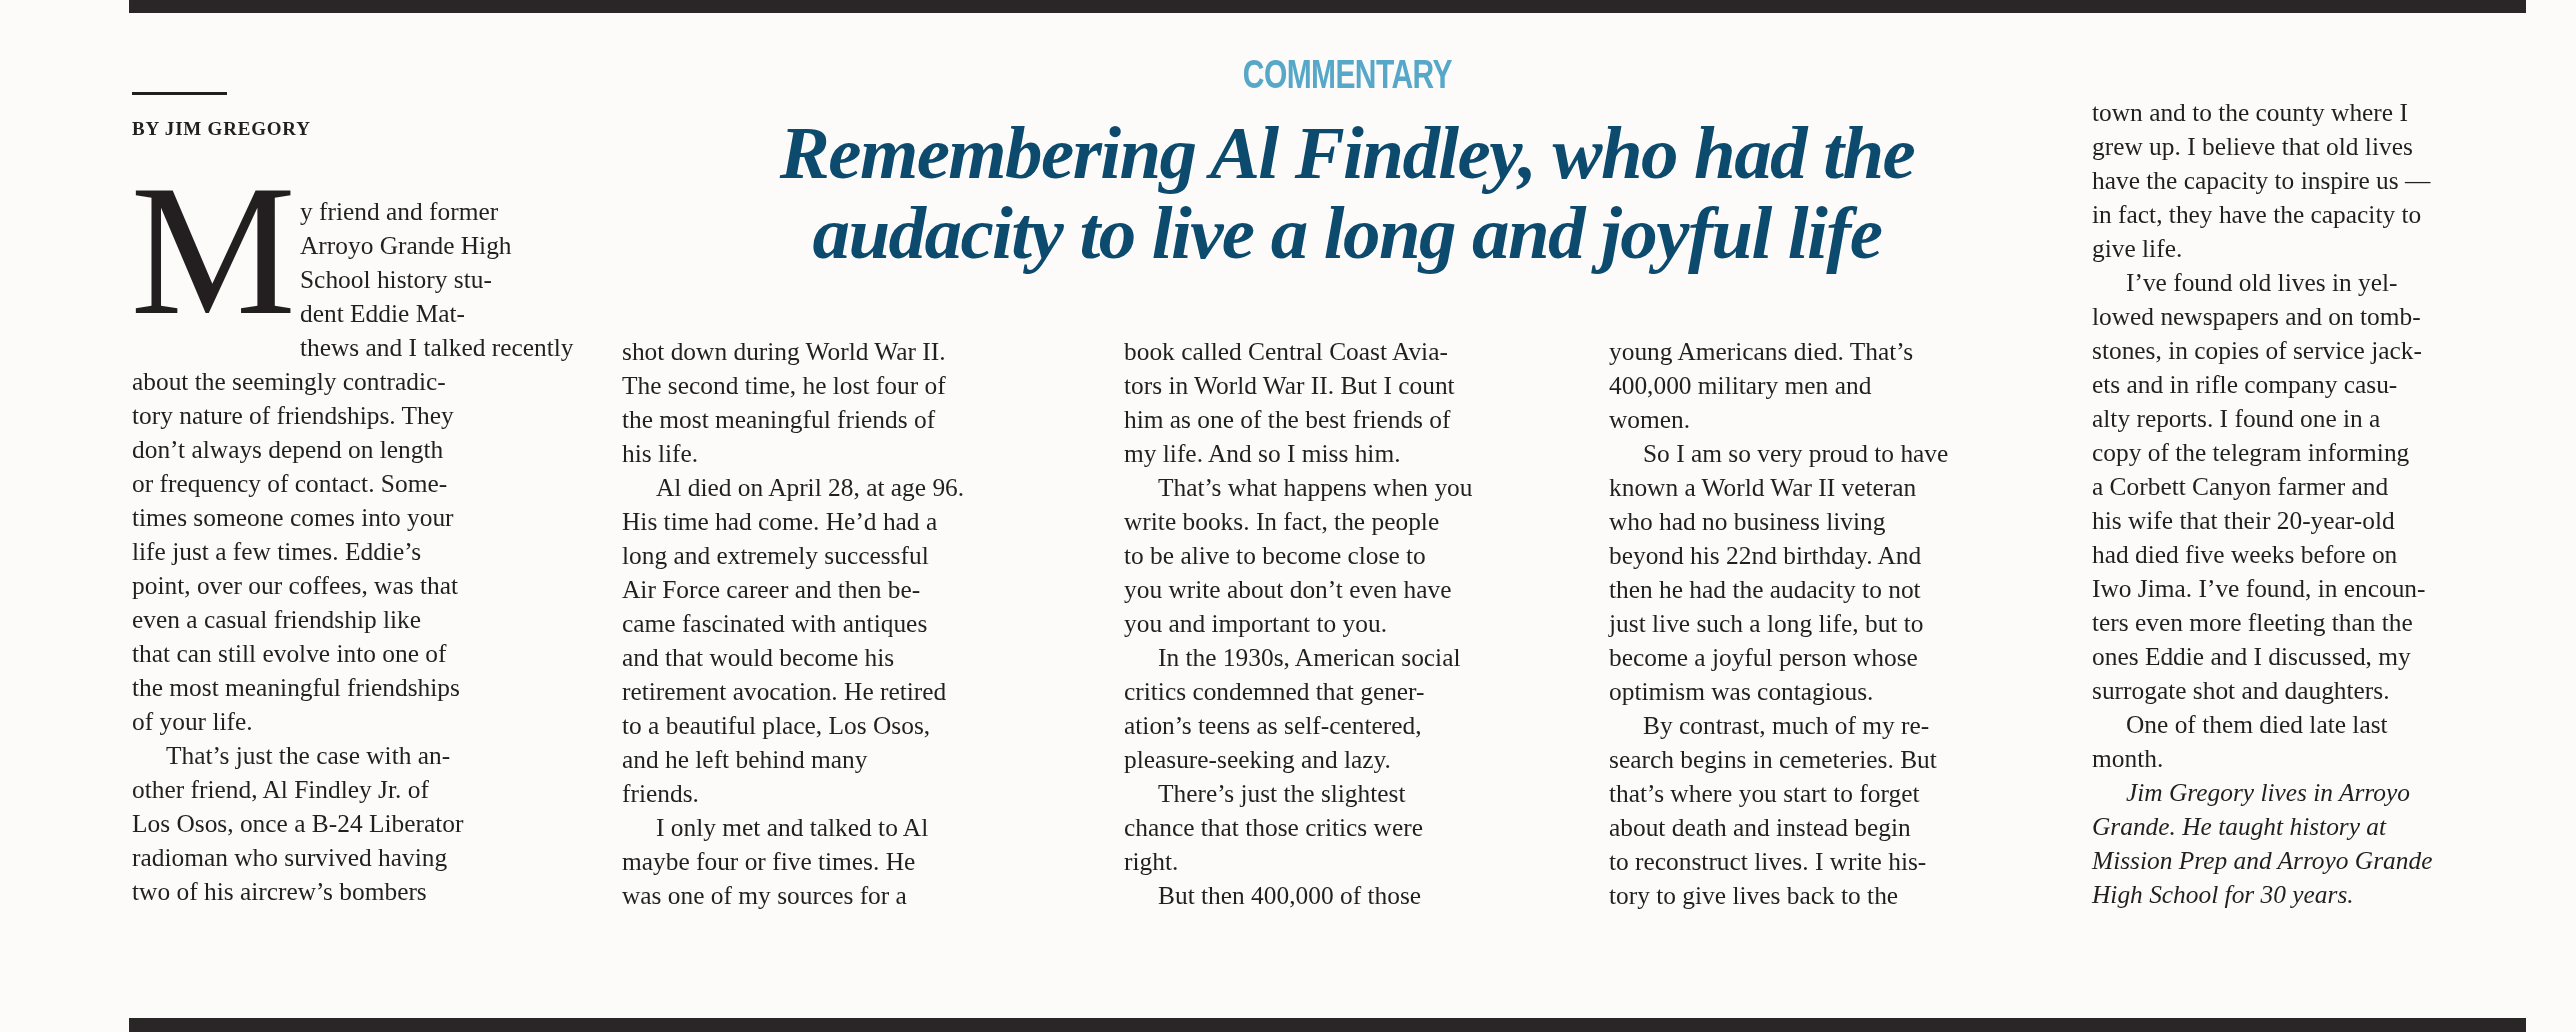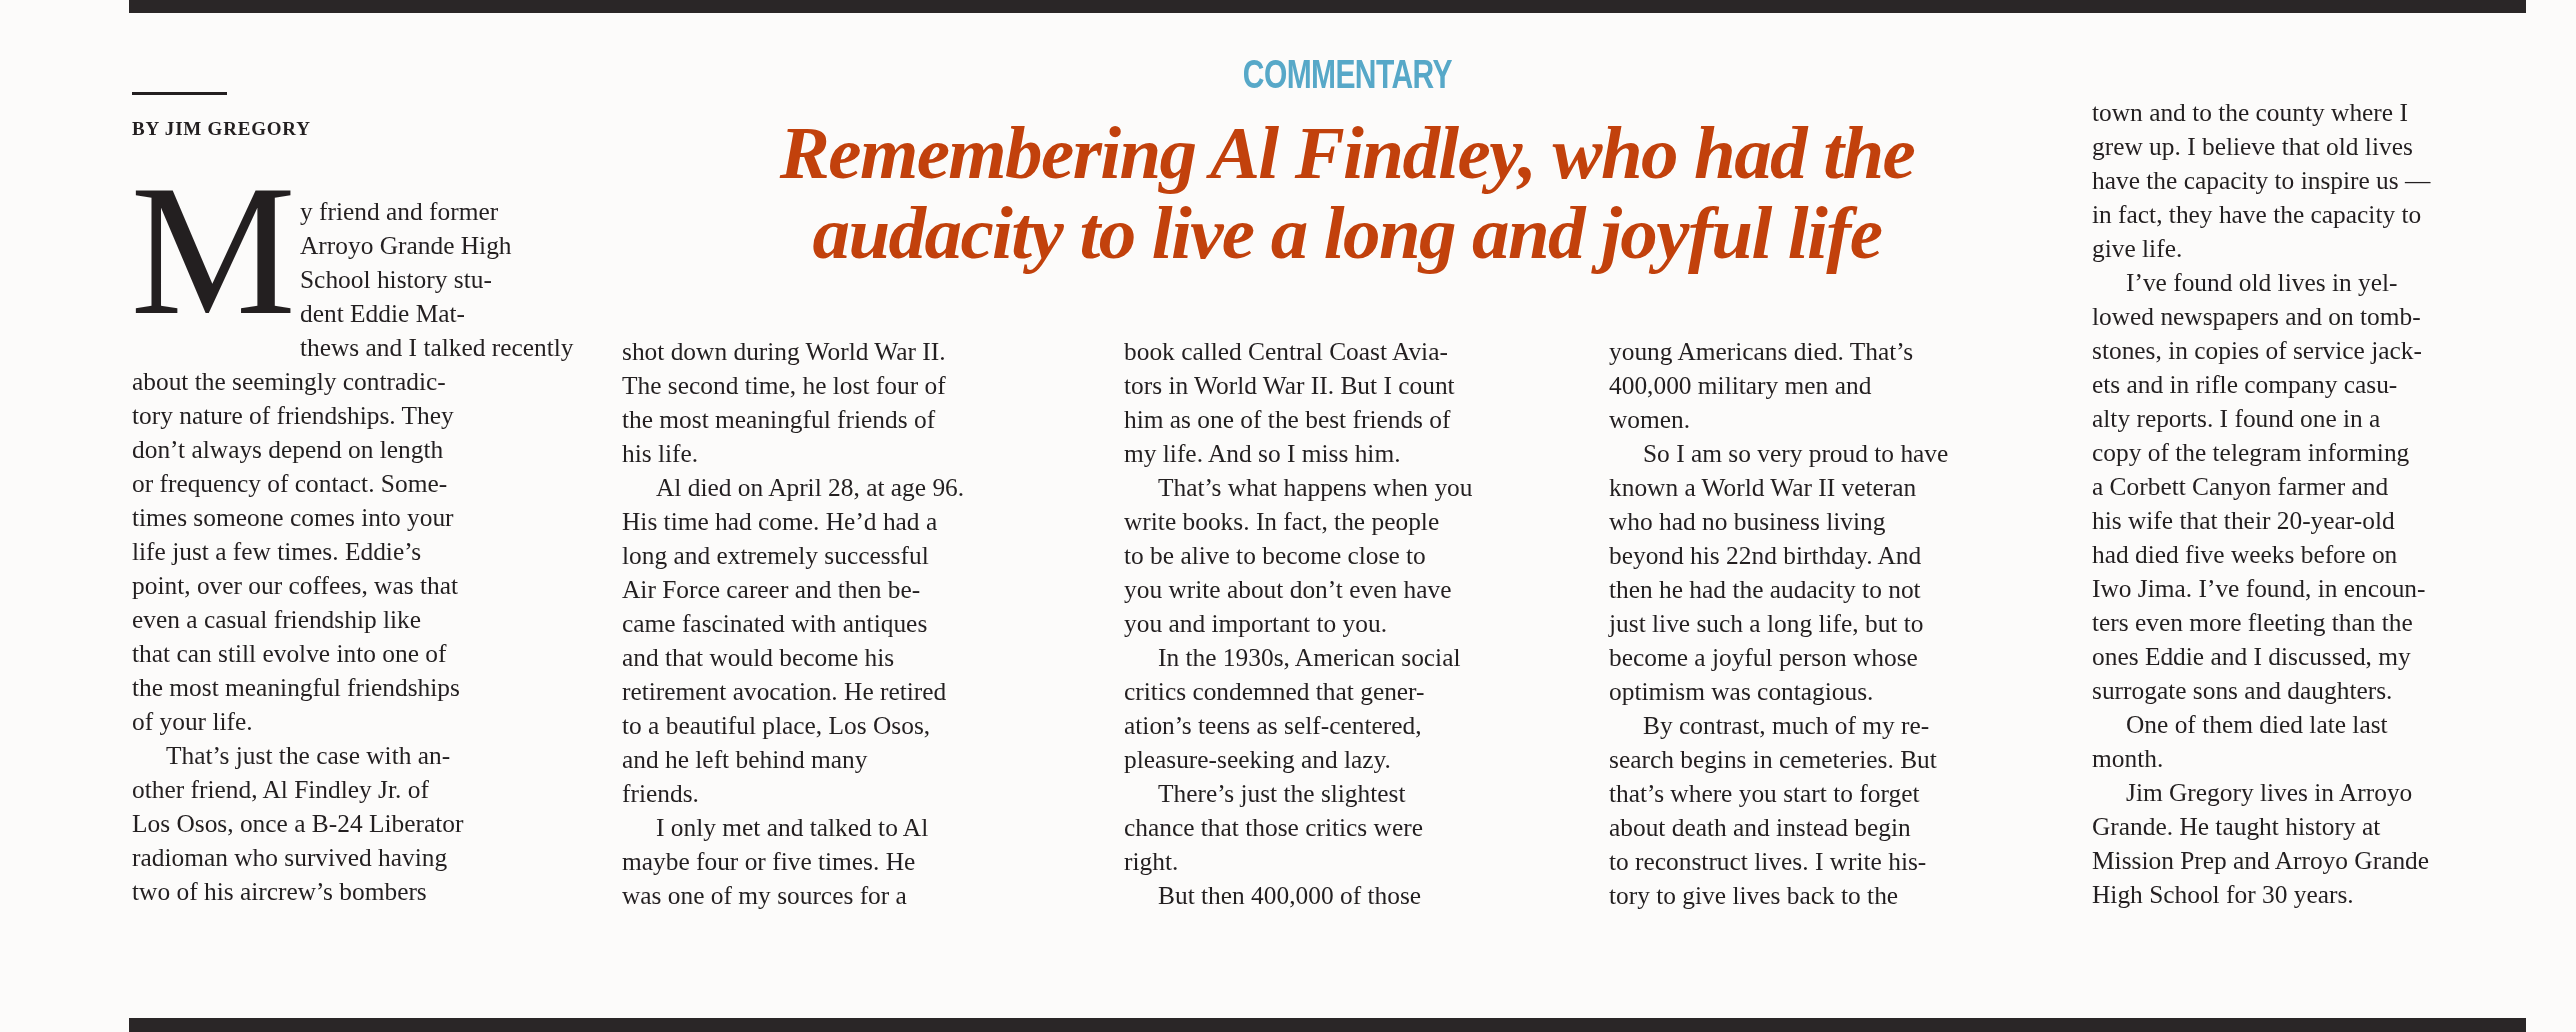--- a/index.html
+++ b/index.html
@@ -29,33 +29,33 @@
     font-weight:bold;font-size:40px;letter-spacing:-0.8px;
     transform:scaleX(0.75);transform-origin:center;
     white-space:nowrap;
   }
   .headline{
     position:absolute;left:0;top:113px;width:1454px;
     font-size:75px;line-height:80px;
     font-weight:bold;font-style:italic;
     letter-spacing:-1.6px;
     white-space:nowrap;text-align:center;
-    color:#c2410c;
+    color:#0c4a6e;
   }
   .headline .hl-line{white-space:nowrap;}
 
   .column{position:absolute;width:473px;font-size:25.4px;line-height:34px;}
   .col-0{left:132px;top:194px;}
   .col-1{left:622px;top:334px;}
   .col-2{left:1124px;top:334px;}
   .col-3{left:1609px;top:334px;}
   .col-4{left:2092px;top:82px;margin-top:13px;}
   .line{white-space:nowrap;}
   .line.indent{padding-left:34px;}
-  .line.italic{}
+  .line.italic{font-style:italic;}
 
   .dc-spacer{float:left;width:168px;height:137px;}
   .drop-cap{
     position:absolute;left:-1.6px;top:-37px;
     font-size:186px;line-height:1;
     color:#231f20;
   }
 </style>
 </head>
 <body>
@@ -178,21 +178,21 @@
         <div class="line">stones, in copies of service jack-</div>
         <div class="line">ets and in rifle company casu-</div>
         <div class="line">alty reports. I found one in a</div>
         <div class="line">copy of the telegram informing</div>
         <div class="line">a Corbett Canyon farmer and</div>
         <div class="line">his wife that their 20-year-old</div>
         <div class="line">had died five weeks before on</div>
         <div class="line">Iwo Jima. I’ve found, in encoun-</div>
         <div class="line">ters even more fleeting than the</div>
         <div class="line">ones Eddie and I discussed, my</div>
-        <div class="line">surrogate sons and daughters.</div>
+        <div class="line">surrogate shot and daughters.</div>
         <div class="line indent">One of them died late last</div>
         <div class="line">month.</div>
         <div class="line indent italic">Jim Gregory lives in Arroyo</div>
         <div class="line italic">Grande. He taught history at</div>
         <div class="line italic">Mission Prep and Arroyo Grande</div>
         <div class="line italic">High School for 30 years.</div>
       </div>
   </div>
 
 </div>

